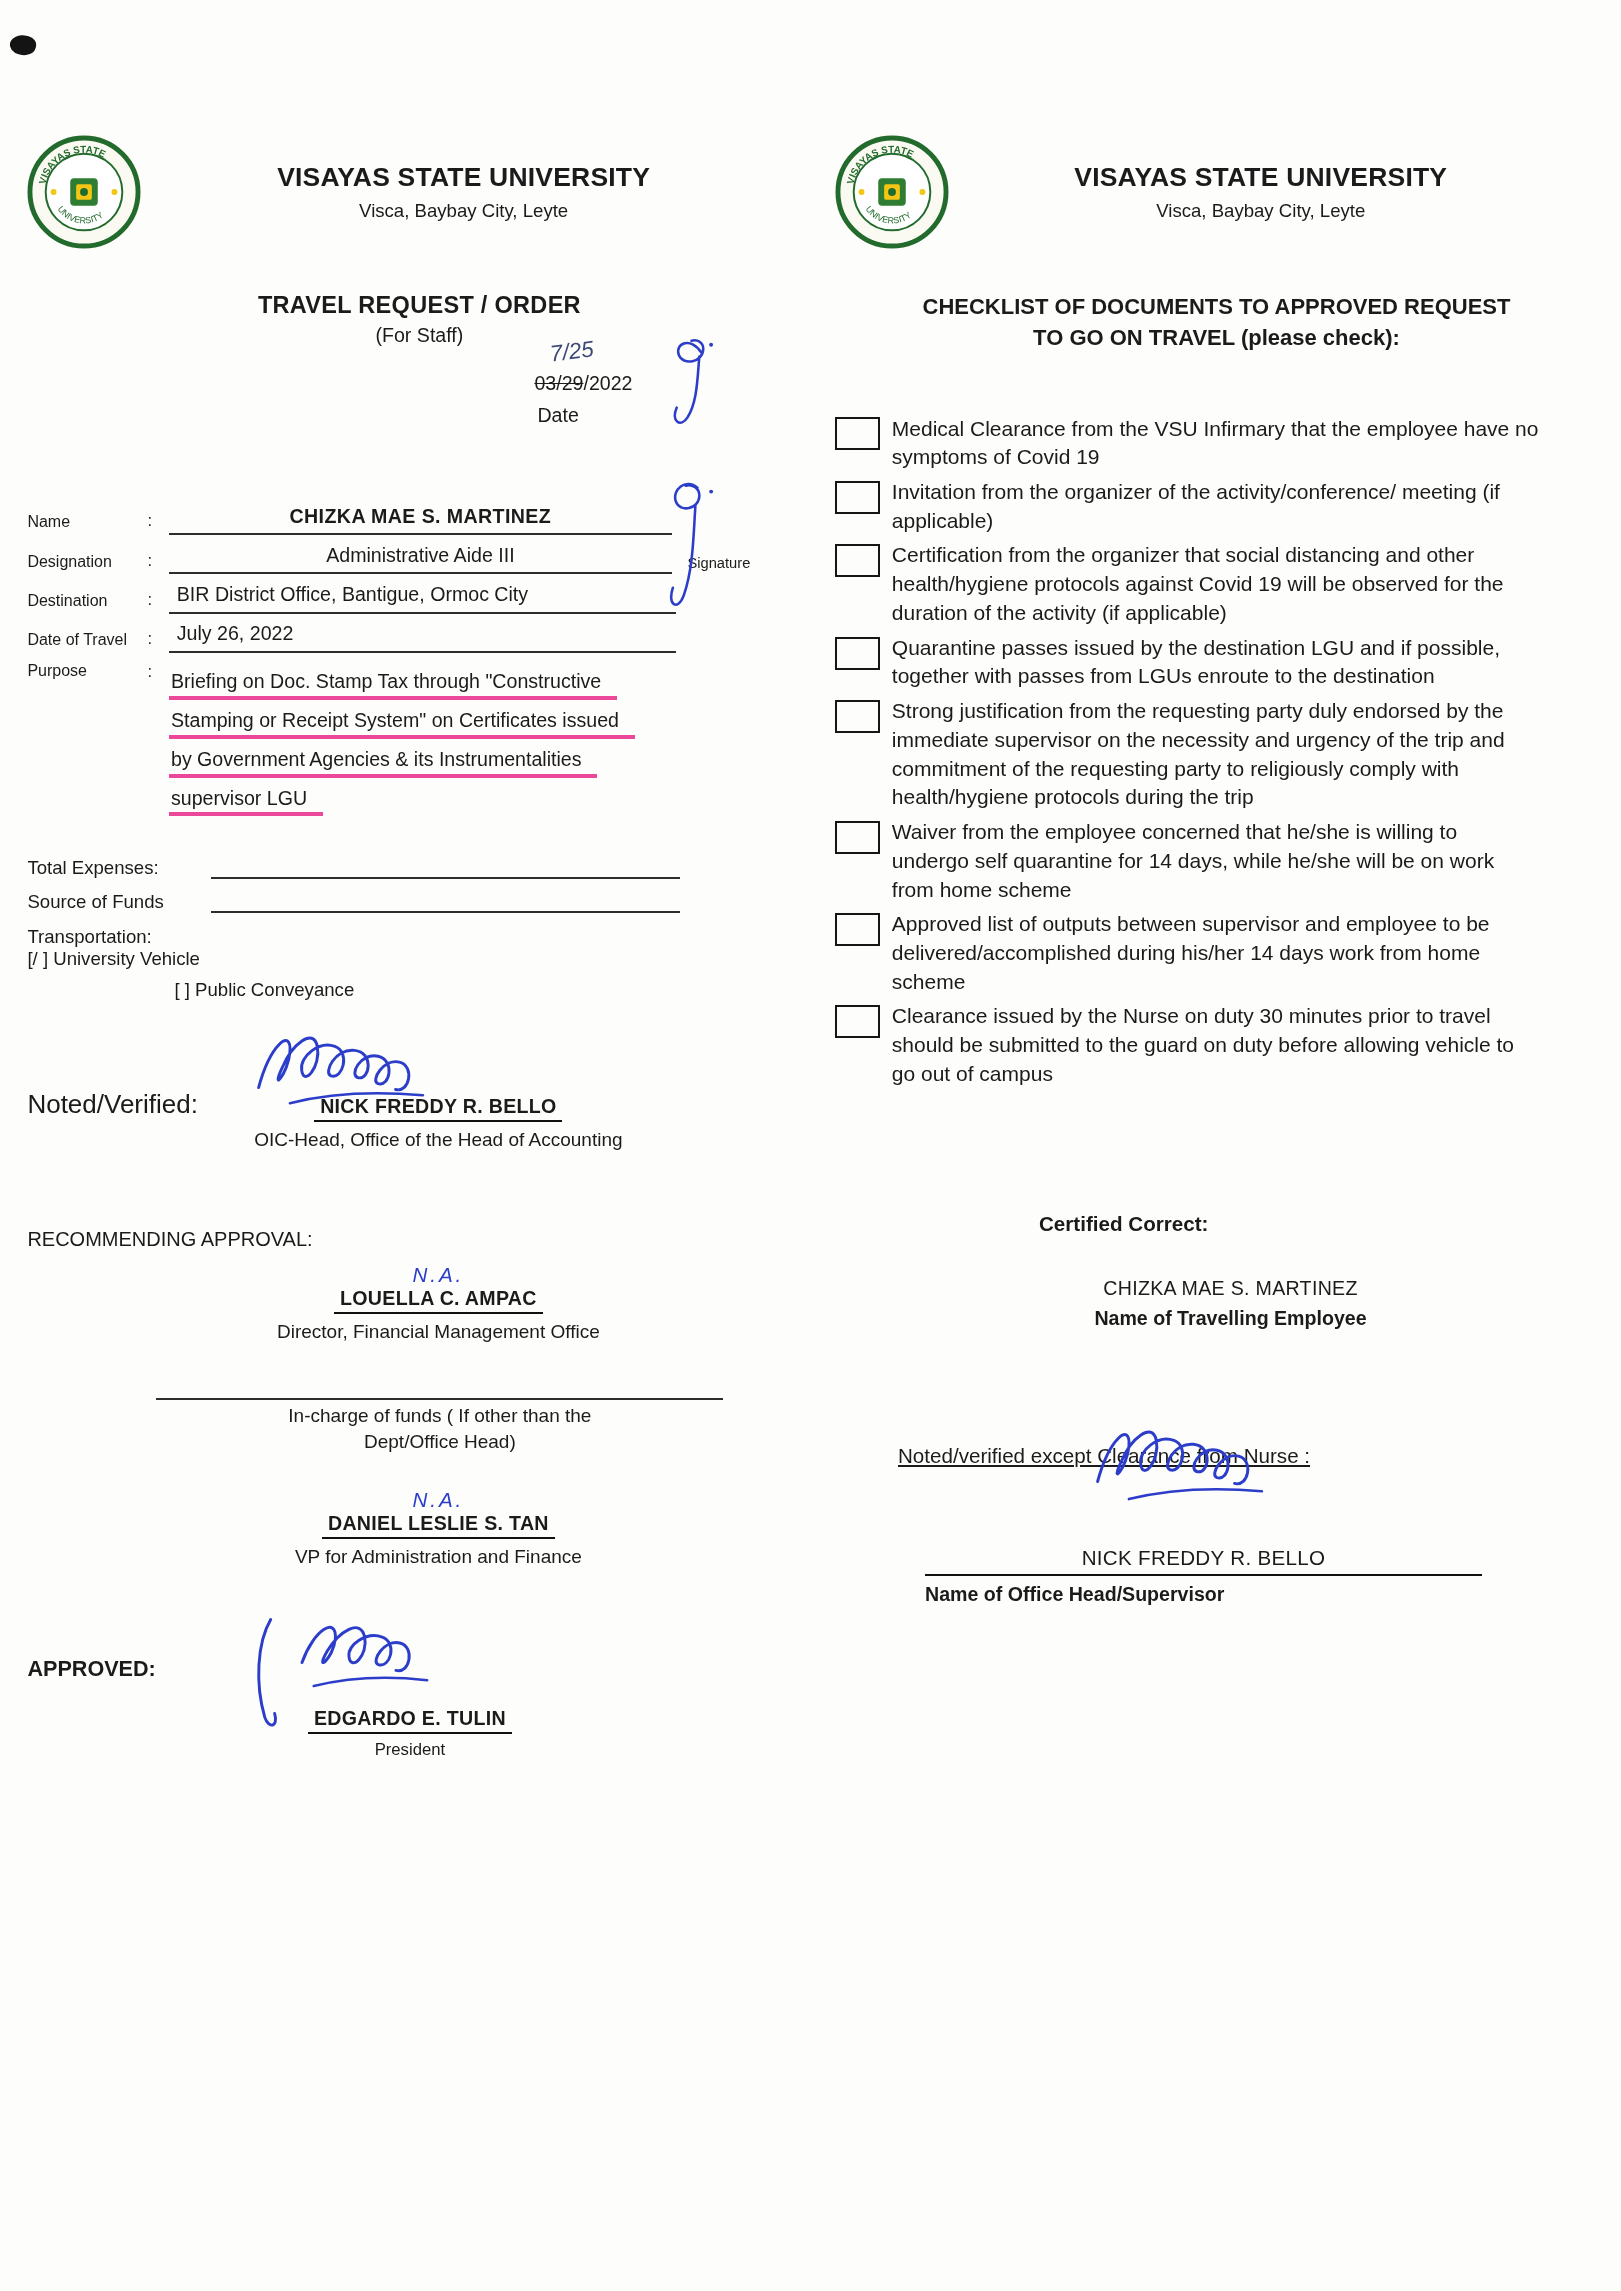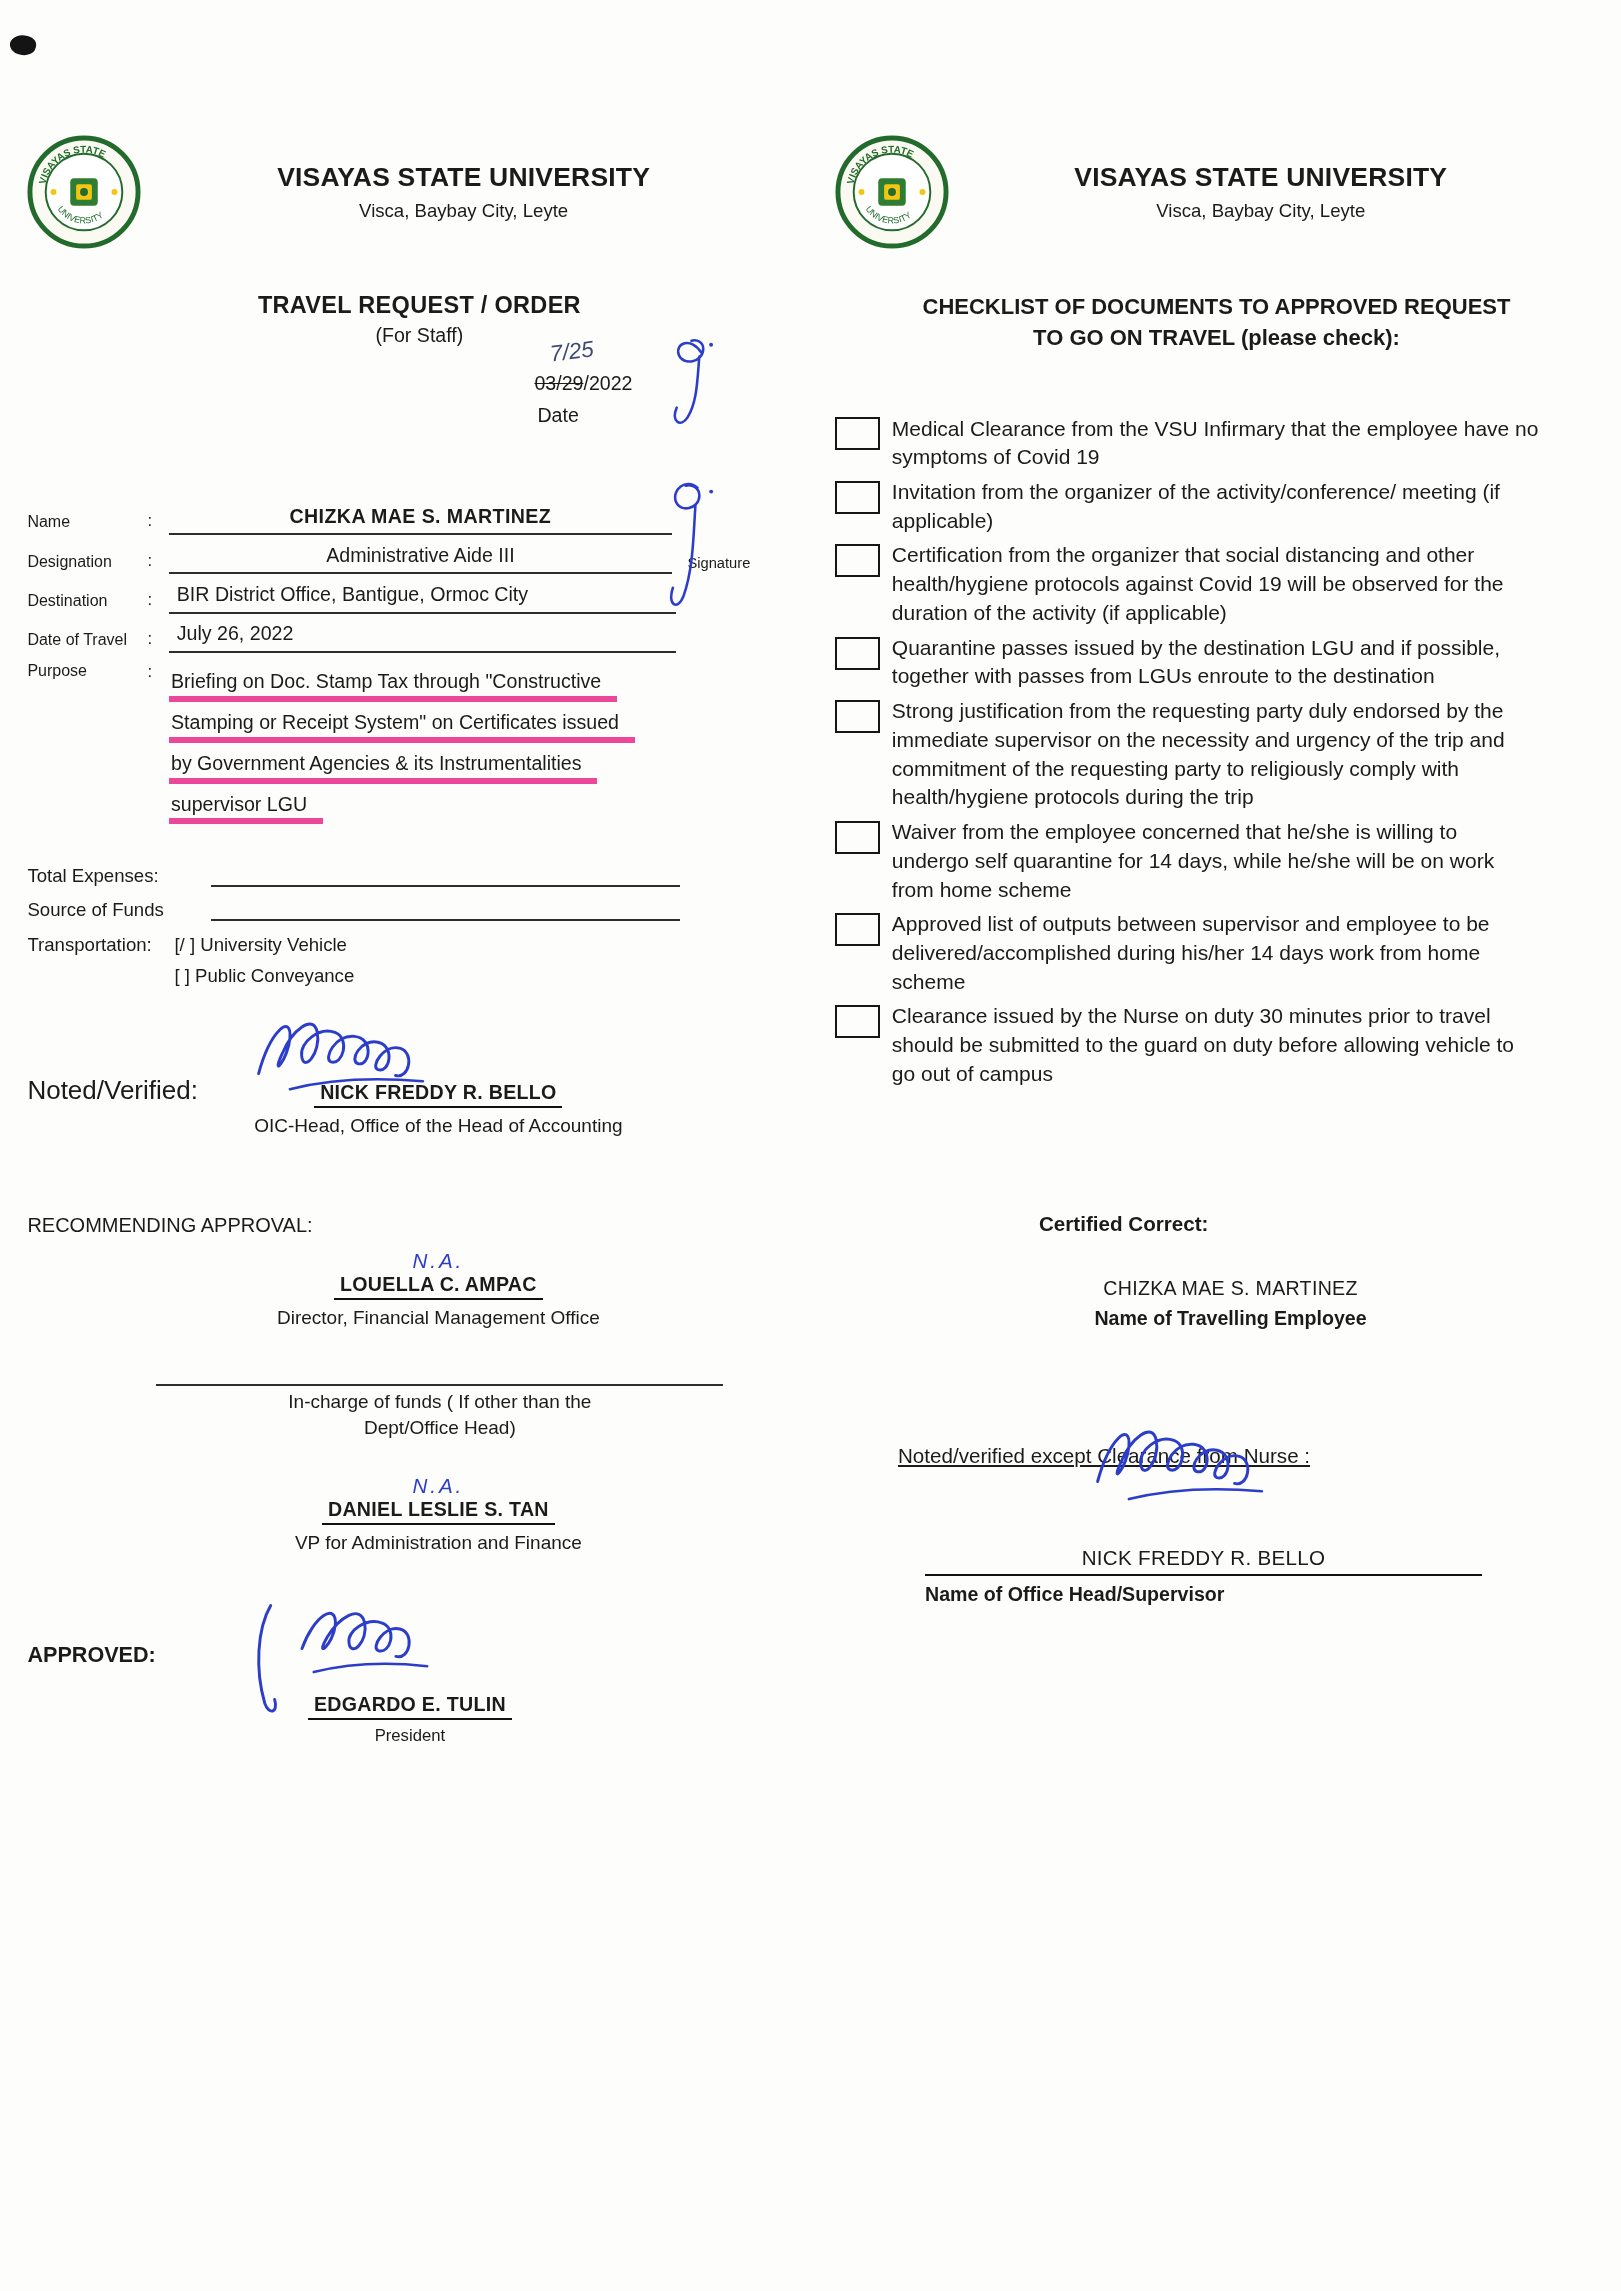--- a/index.html
+++ b/index.html
@@ -26,26 +26,26 @@
   .sig-signature{position:absolute;left:635px;top:-35px;}
   .frow{display:flex;align-items:flex-end;margin-bottom:8.8px;}
   .flabel{width:120px;font-size:16px;padding-bottom:3.9px;}
   .fcolon{width:21.6px;font-size:16.7px;padding-bottom:3.9px;}
   .fvalue{width:495px;border-bottom:2px solid #2d2d2d;font-size:19.6px;text-align:center;padding:0 3.9px 2.9px 3.9px;min-height:25.5px;}
   .fvalue.left-al{text-align:left;padding-left:7.8px;}
   .fvalue.bold{font-weight:bold;letter-spacing:0.4px;}
   .sig-note{font-size:14.7px;margin-left:15.7px;padding-bottom:3.9px;}
   .purpose-wrap{display:flex;margin-bottom:4px;}
   .purpose-lines{width:635px;}
-  .pline{display:table;border-bottom:6px solid #ec4899;font-size:19.6px;padding:8.8px 15.7px 2.9px 2px;}
+  .pline{display:table;border-bottom:4px solid #ec4899;font-size:19.6px;padding:8.8px 15.7px 2.9px 2px;}
   .exp-section{margin-top:37px;}
   .blank-row{display:flex;align-items:flex-end;margin-bottom:8.8px;gap:37px;}
   .blabel{font-size:18.6px;width:147px;}
   .bline{width:469px;border-bottom:2px solid #2d2d2d;height:23.5px;}
-  .trans-row{display:flex;margin-top:13px;}
+  .trans-row{display:flex;margin-top:13px;flex-direction:column;}
   .tlabel{font-size:18.6px;width:147px;}
   .topt{font-size:18.6px;}
   .topt2{margin-left:147px;font-size:18.6px;margin-top:8.8px;}
   .noted-block{position:relative;margin-top:53px;height:110px;}
   .noted-label{position:absolute;left:0;top:35px;font-size:26px;}
   .sig-nick{position:absolute;left:214px;top:-39px;}
   .noted-stack{position:absolute;left:127px;top:41px;width:568px;text-align:center;}
   .person-name{font-size:19.6px;font-weight:bold;display:inline-block;border-bottom:2.5px solid #111;padding:0 5.9px 2px 5.9px;letter-spacing:0.3px;}
   .person-title{font-size:19px;margin-top:6.9px;}
   .rec-label{margin-top:64px;font-size:20px;}

